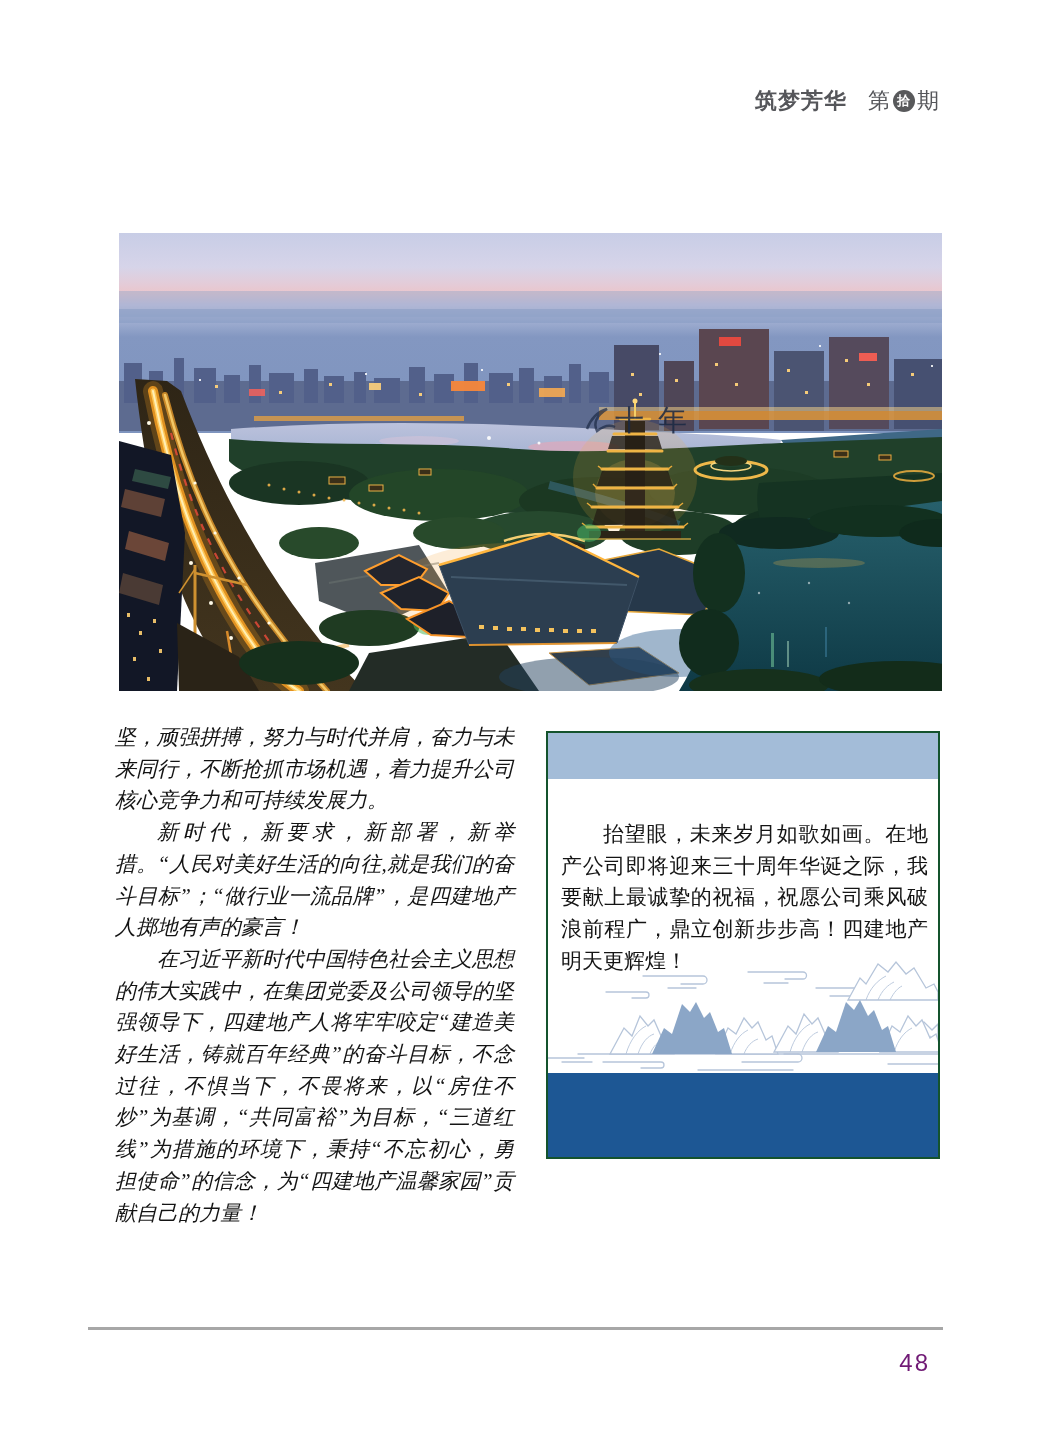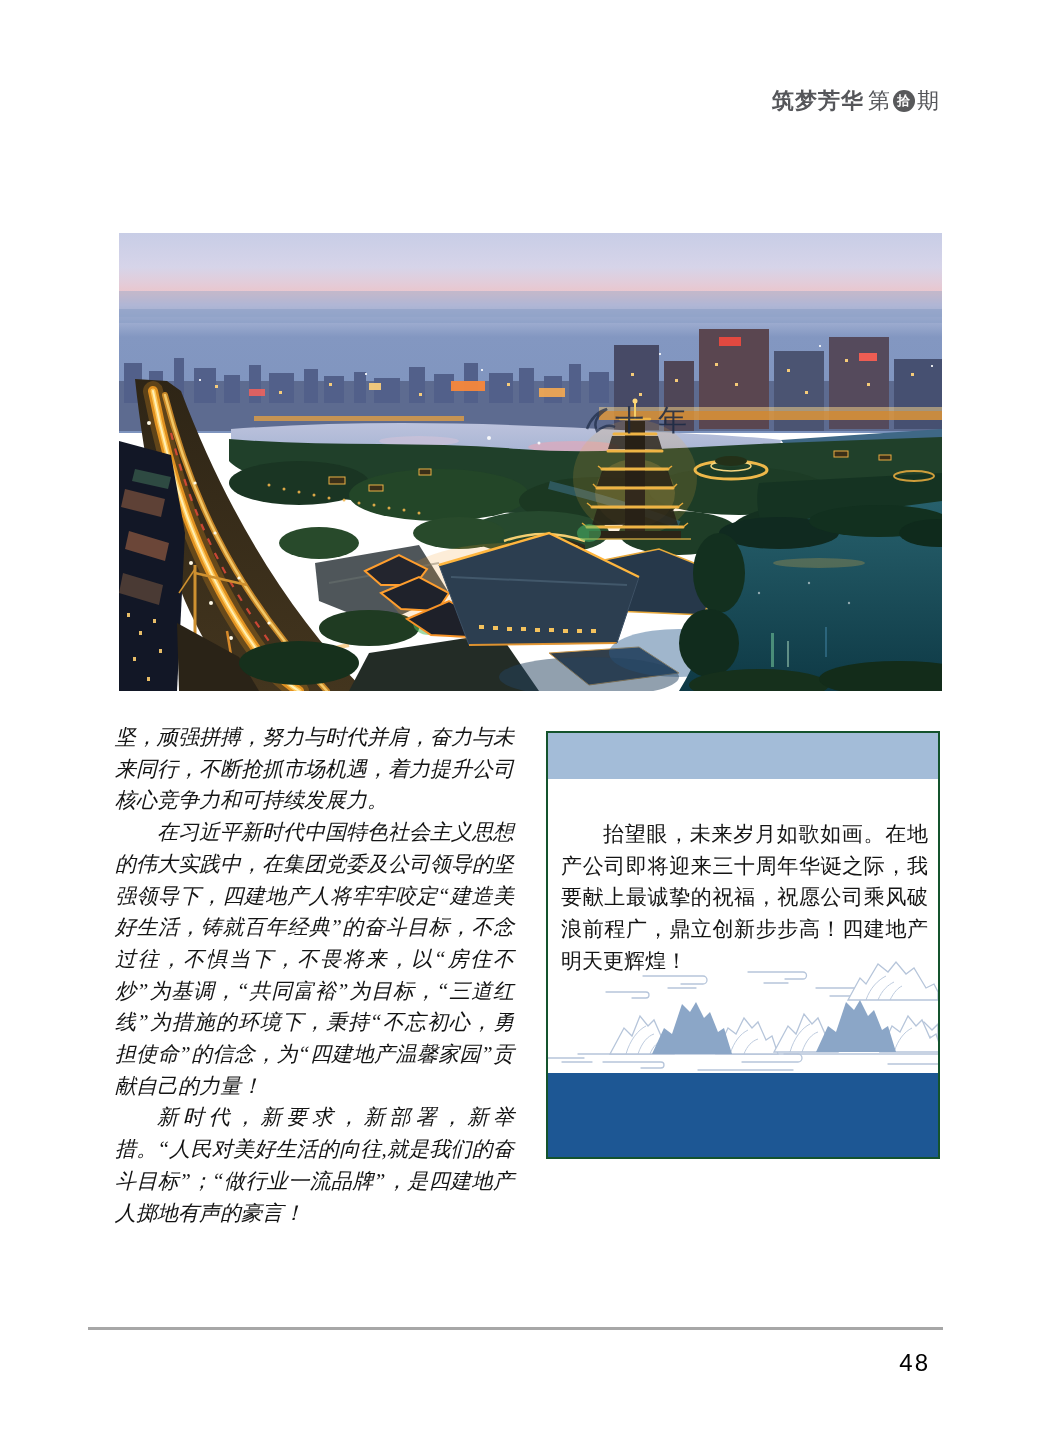--- a/index.html
+++ b/index.html
@@ -7,21 +7,21 @@
   .page {
     position:relative; width:1050px; height:1434px; background:#ffffff;
     overflow:hidden; font-family:"Liberation Serif", serif;
   }
 
   
   .mag-header {
     position:absolute; top:86px; right:110px;
     font-family:"Liberation Sans", sans-serif;
     font-size:22px; color:#55565a; letter-spacing:1px;
-    display:flex; align-items:center; gap:4px;
+    display:flex; align-items:center; gap:21px;
   }
   .mag-title { font-weight:bold; }
   .issue { display:flex; align-items:center; gap:2px; font-weight:500; }
   .badge {
     display:inline-flex; align-items:center; justify-content:center;
     width:22px; height:22px; border-radius:50%; background:#58595b;
     color:#ffffff; font-size:13px; font-weight:bold;
   }
 
   
@@ -54,21 +54,21 @@
     text-align:justify; text-justify:inter-ideograph;
   }
   .box-decor { position:absolute; left:0; right:0; bottom:84px; height:115px; }
   .box-decor svg { display:block; width:100%; height:115px; }
   .box-band-bottom { position:absolute; left:0; right:0; bottom:0; height:84px; background:#1d5794; }
 
   
   .footer-rule { position:absolute; left:88px; top:1327px; width:855px; height:3px; background:#a7a7a7; }
   .page-number {
     position:absolute; top:1349px; right:120px;
-    font-family:"Liberation Sans", sans-serif; font-size:24px; color:#000000; letter-spacing:2px;
+    font-family:"Liberation Sans", sans-serif; font-size:24px; color:#701a75; letter-spacing:2px;
   }
 </style>
 </head>
 <body>
 
 <div class="page">
 
   <header class="mag-header">
     <span class="mag-title">筑梦芳华</span>
     <span class="issue">
@@ -364,22 +364,22 @@
       <ellipse cx="640" cy="452" rx="70" ry="16" fill="#16301c"></ellipse>
       <ellipse cx="780" cy="446" rx="80" ry="18" fill="#132c1a"></ellipse>
 
       <path d="M468 196 q6 -16 20 -20 q-16 10 -10 22 q10 -8 18 -4" stroke="#1c2a45" stroke-width="2.5" fill="none" opacity=".7"></path>
     </svg>
     <div class="watermark">十年</div>
   </figure>
 
   <section class="col-left">
     <p>坚，顽强拼搏，努力与时代并肩，奋力与未来同行，不断抢抓市场机遇，着力提升公司核心竞争力和可持续发展力。</p>
+    <p class="indent">新时代，新要求，新部署，新举措。“人民对美好生活的向往,就是我们的奋斗目标”；“做行业一流品牌”，是四建地产人掷地有声的豪言！</p>
     <p class="indent">在习近平新时代中国特色社会主义思想的伟大实践中，在集团党委及公司领导的坚强领导下，四建地产人将牢牢咬定“建造美好生活，铸就百年经典”的奋斗目标，不念过往，不惧当下，不畏将来，以“房住不炒”为基调，“共同富裕”为目标，“三道红线”为措施的环境下，秉持“不忘初心，勇担使命”的信念，为“四建地产温馨家园”贡献自己的力量！</p>
-    <p class="indent">新时代，新要求，新部署，新举措。“人民对美好生活的向往,就是我们的奋斗目标”；“做行业一流品牌”，是四建地产人掷地有声的豪言！</p>
   </section>
 
   <aside class="box">
     <div class="box-band-top"></div>
     <div class="box-body">
       <p class="indent">抬望眼，未来岁月如歌如画。在地产公司即将迎来三十周年华诞之际，我要献上最诚挚的祝福，祝愿公司乘风破浪前程广，鼎立创新步步高！四建地产明天更辉煌！</p>
     </div>
     <div class="box-decor">
       <svg viewBox="0 0 390 115" preserveAspectRatio="none">
         <g stroke="#b6c5da" stroke-width="1.3" fill="none" stroke-linecap="round">

